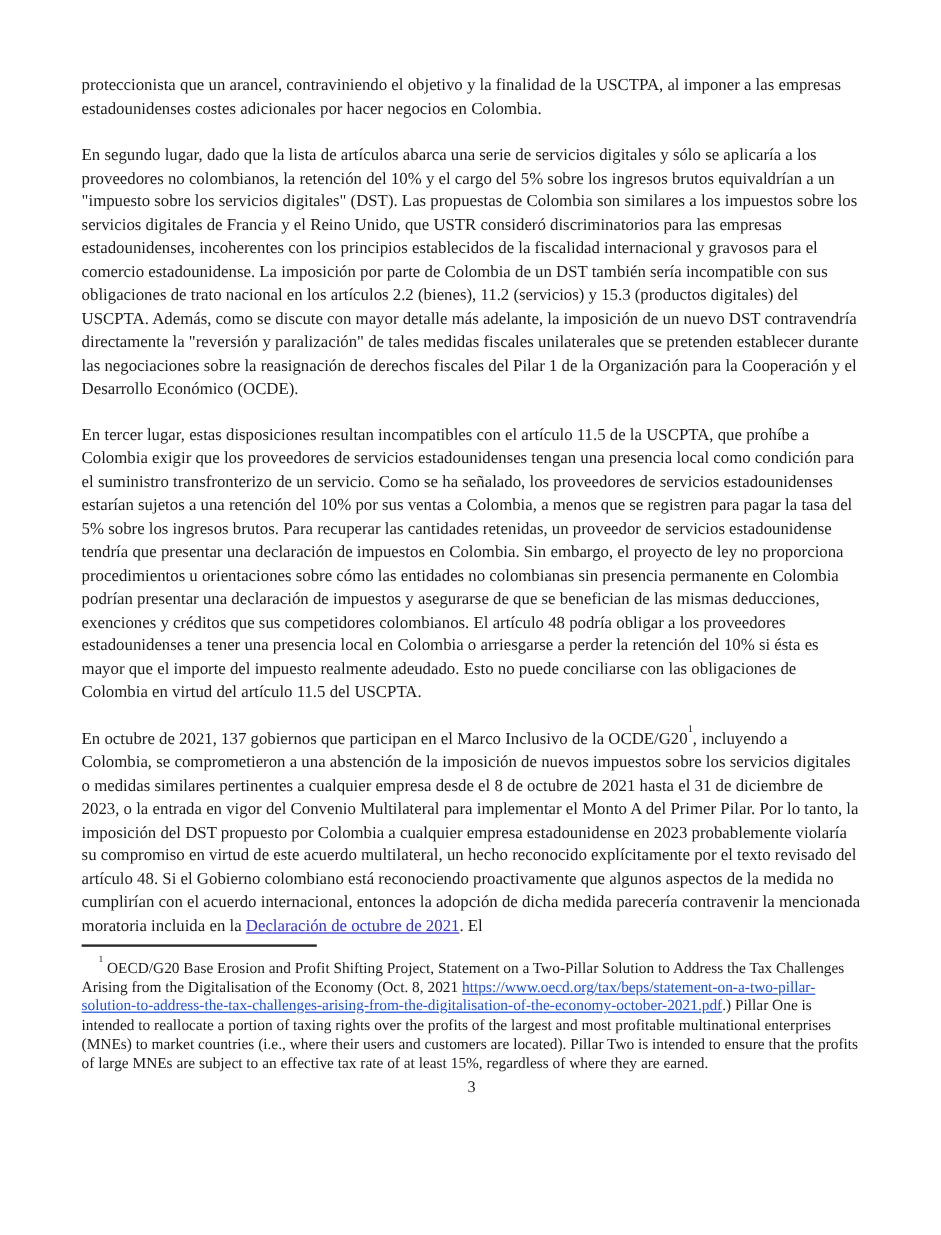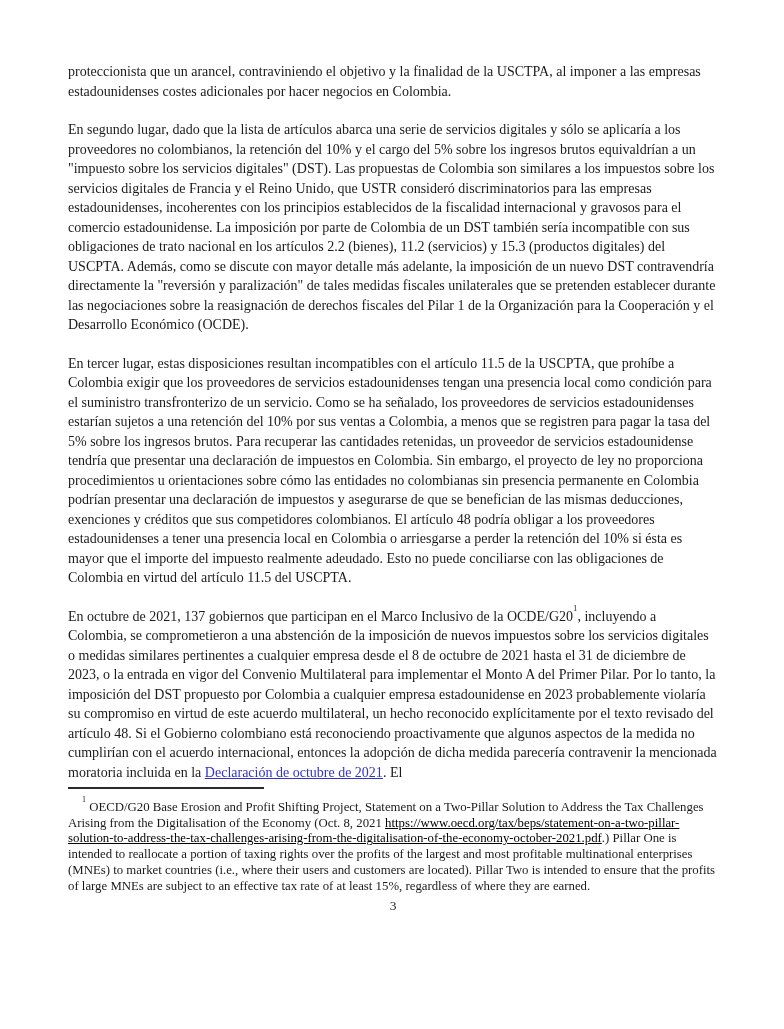--- a/index.html
+++ b/index.html
@@ -34,21 +34,21 @@
     font-size: 0.62em;
     line-height: 0;
     position: relative;
     top: -0.45em;
   }
   a.link-main {
     color: #3232cd;
     cursor: pointer;
   }
   a.link-fn {
-    color: #000000;
+    color: #1d4ed8;
     text-decoration: underline;
     cursor: pointer;
     word-break: break-word;
   }
   .footnote-sep {
     width: 196px;
     height: 0;
     border-top: 2px solid #2a2a2a;
     margin: 4px 0 11px 0;
   }

